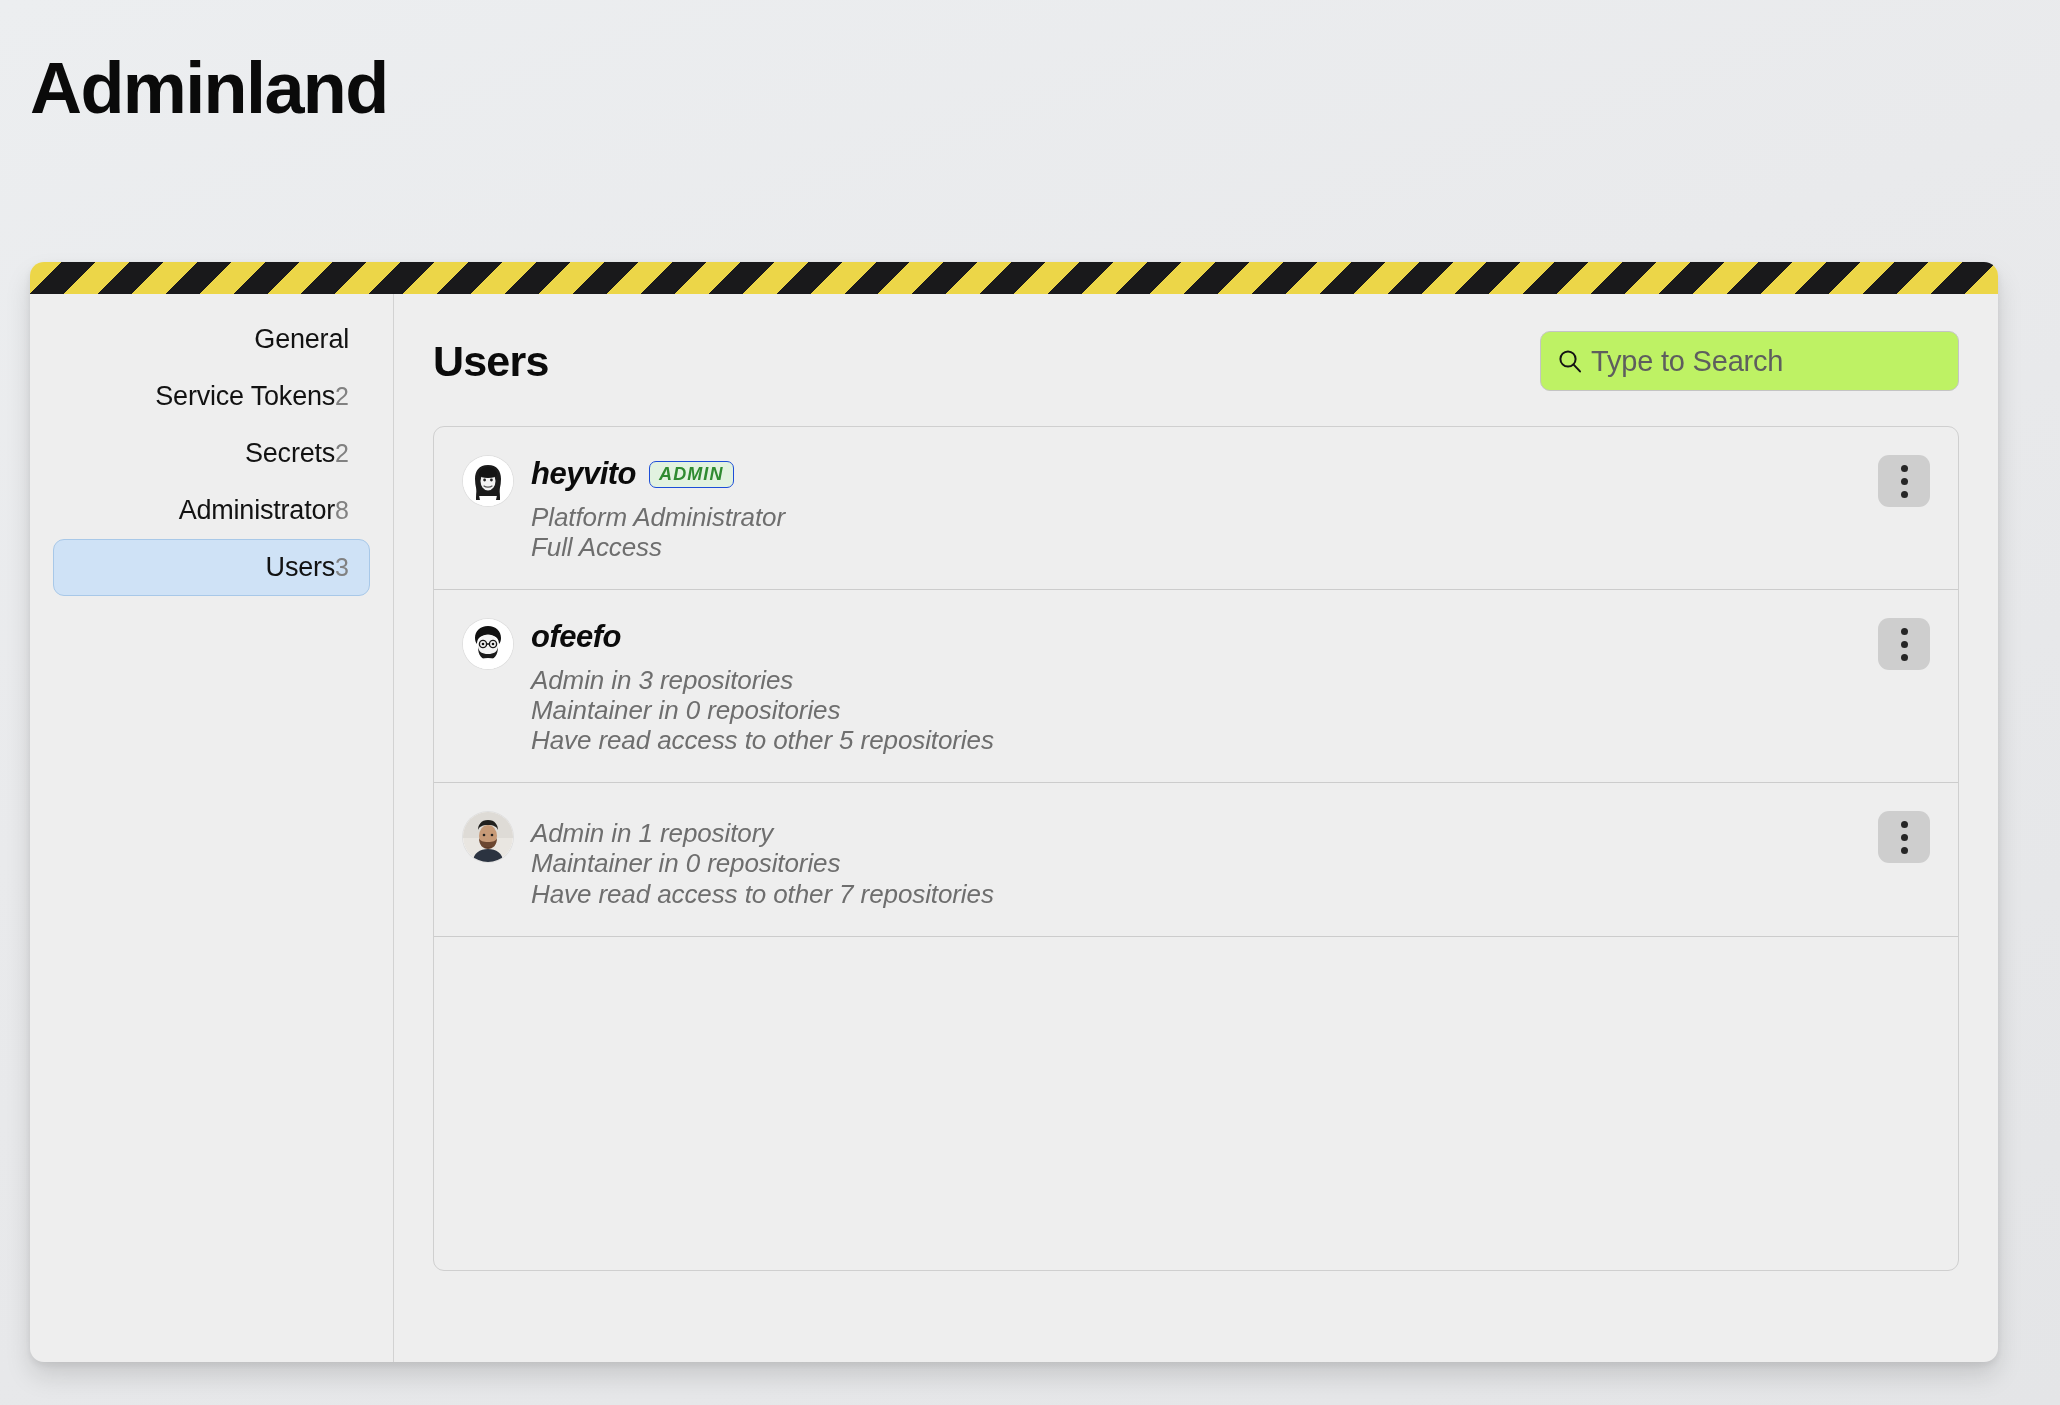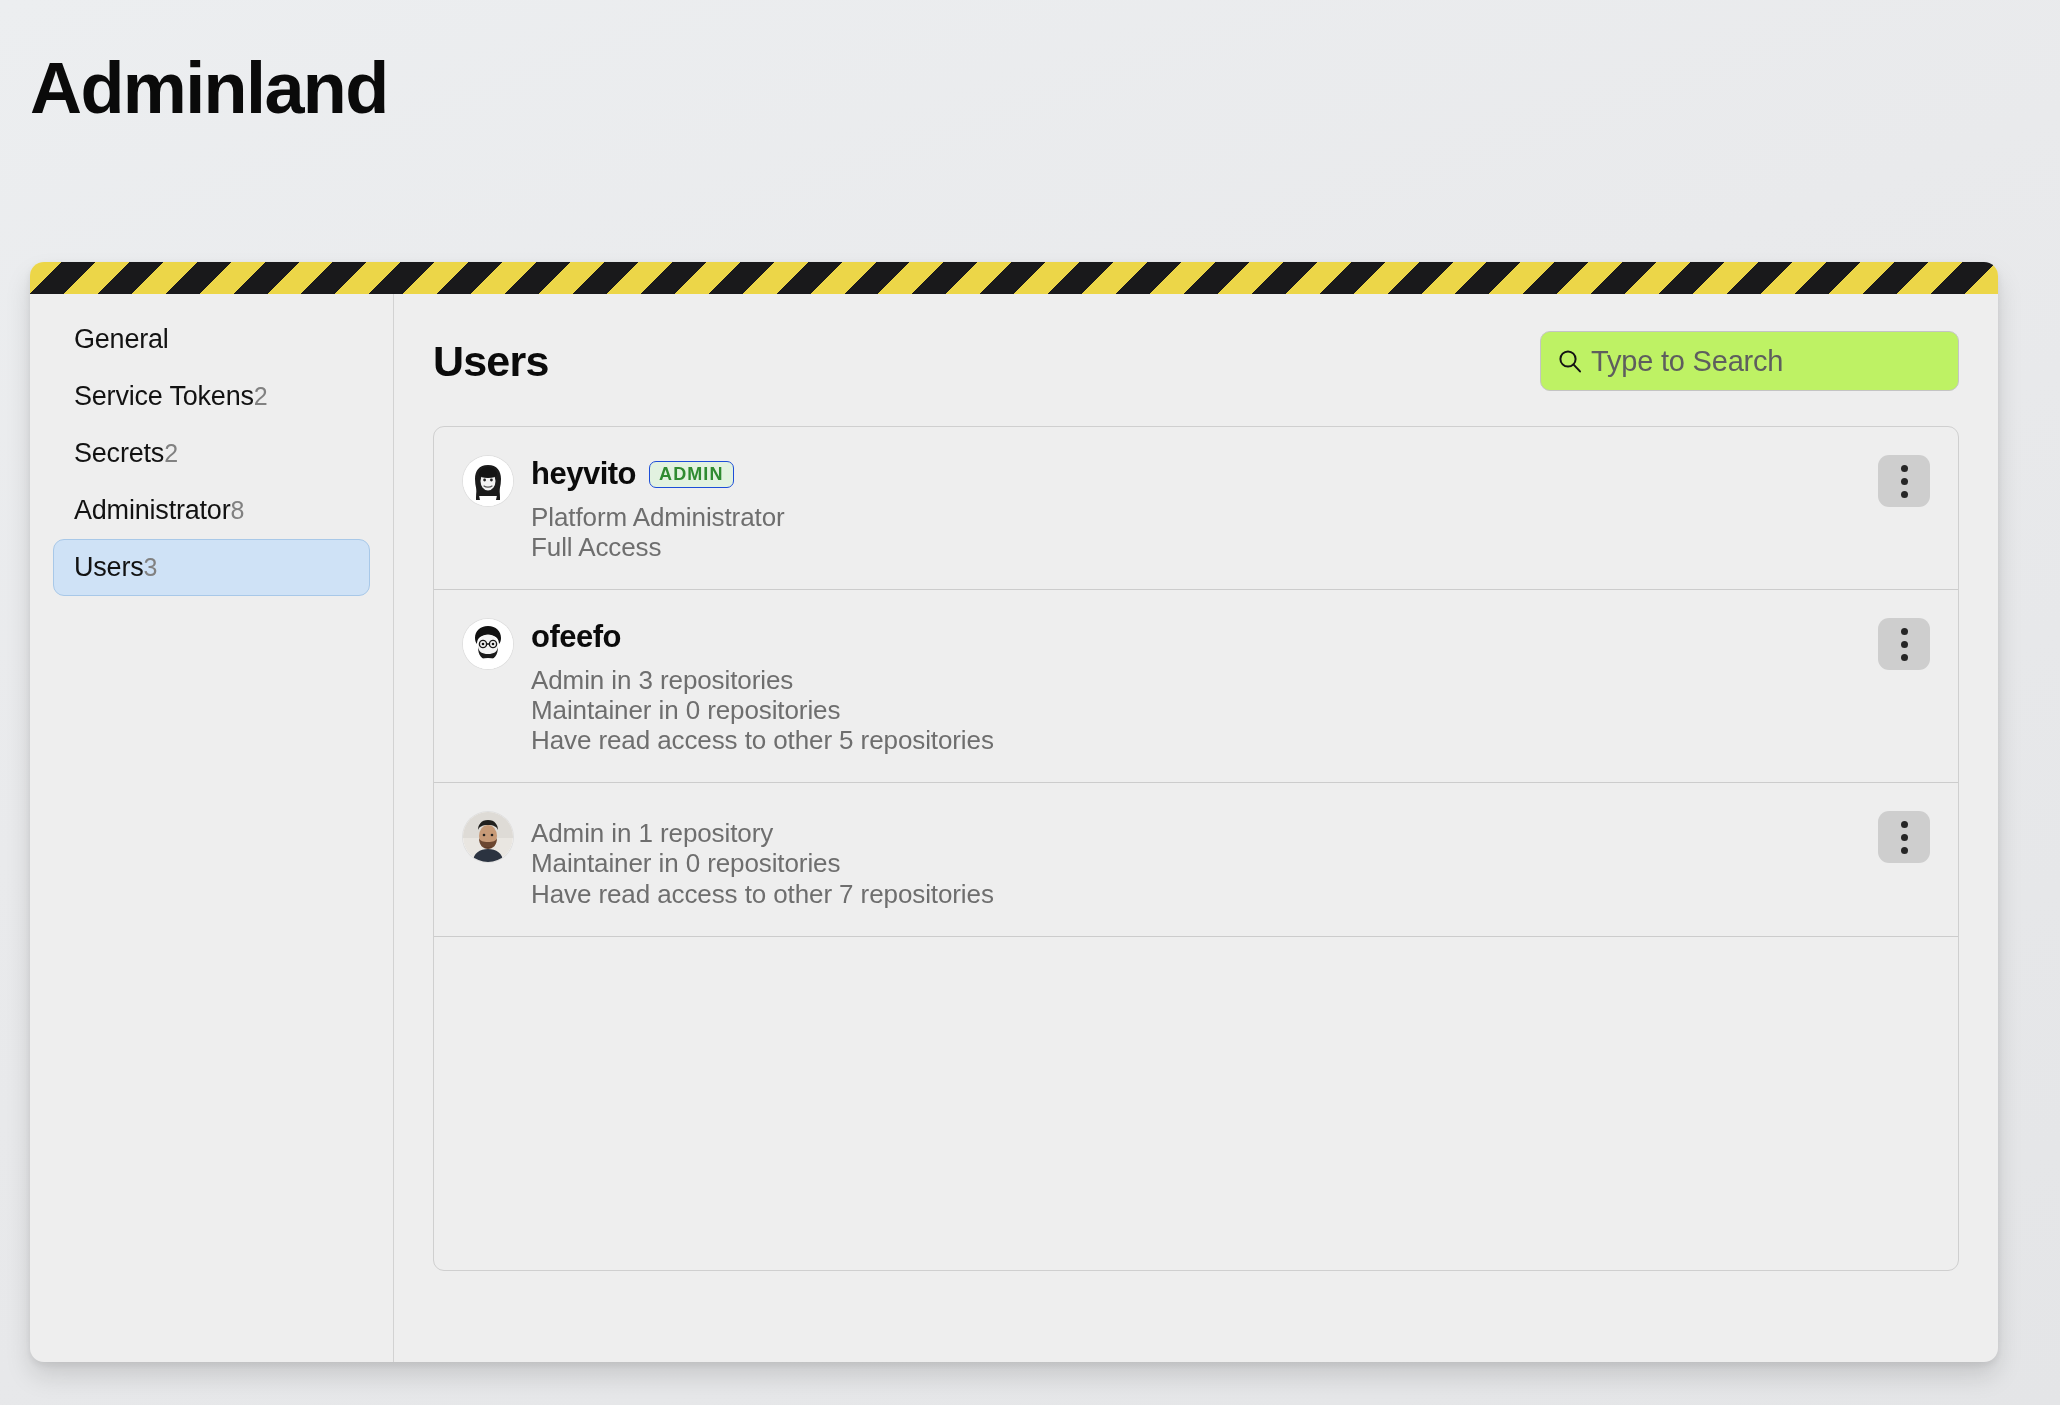--- a/index.html
+++ b/index.html
@@ -75,21 +75,21 @@
     box-sizing: border-box;
   }
   .nav-list {
     list-style: none;
     margin: 0;
     padding: 0 23px;
   }
   .nav-item {
     display: flex;
     align-items: center;
-    justify-content: flex-start;
+    justify-content: flex-end;
     height: 57px;
     padding: 0 20px;
     border-radius: 11px;
     box-sizing: border-box;
     border: 1px solid transparent;
     cursor: default;
   }
   .nav-item.active {
     background: #cfe2f6;
     border-color: #a8c8e8;
@@ -183,21 +183,21 @@
     width: 50px;
     height: 50px;
     border-radius: 50%;
     background: #ffffff;
     overflow: hidden;
     margin-right: 18px;
     margin-top: 2px;
     box-shadow: 0 0 0 1px rgba(0,0,0,0.06);
   }
   .avatar svg { display: block; }
-  .user-text { min-width: 0; }
+  .user-text { min-width: 0; font-style: italic; }
   .user-name-line {
     display: flex;
     align-items: center;
     gap: 13px;
     height: 40px;
   }
   .user-name {
     font-size: 31px;
     font-weight: bold;
     color: #0b0b0b;

